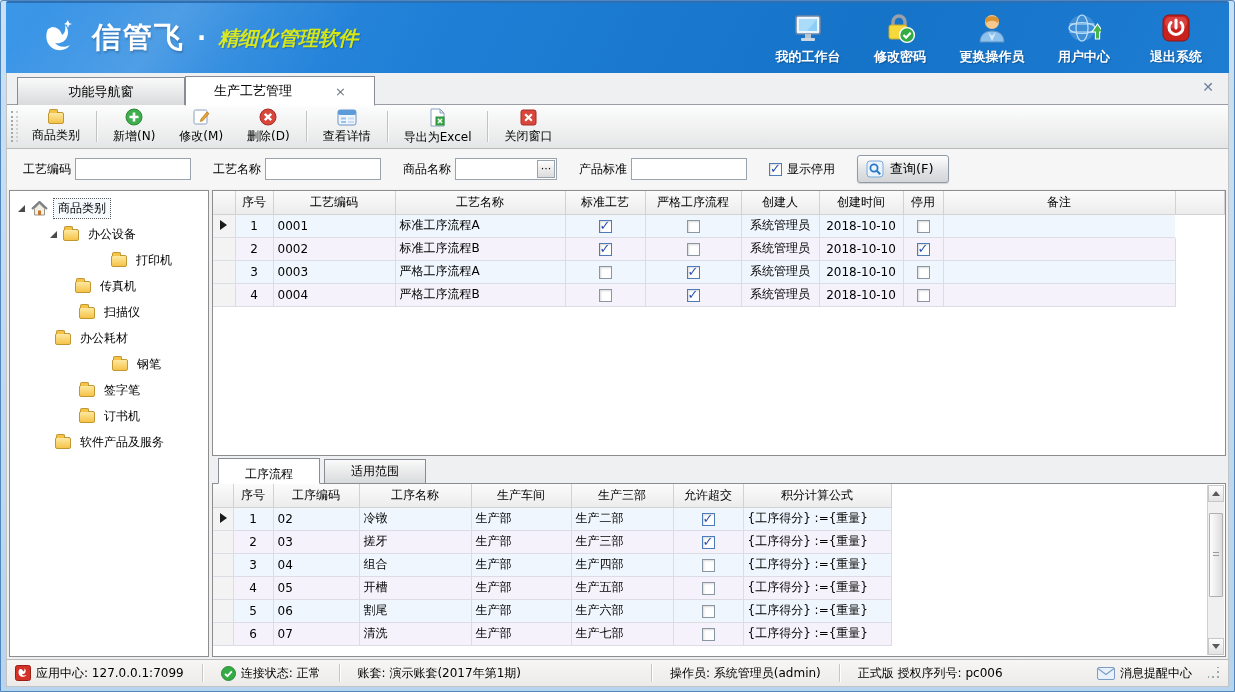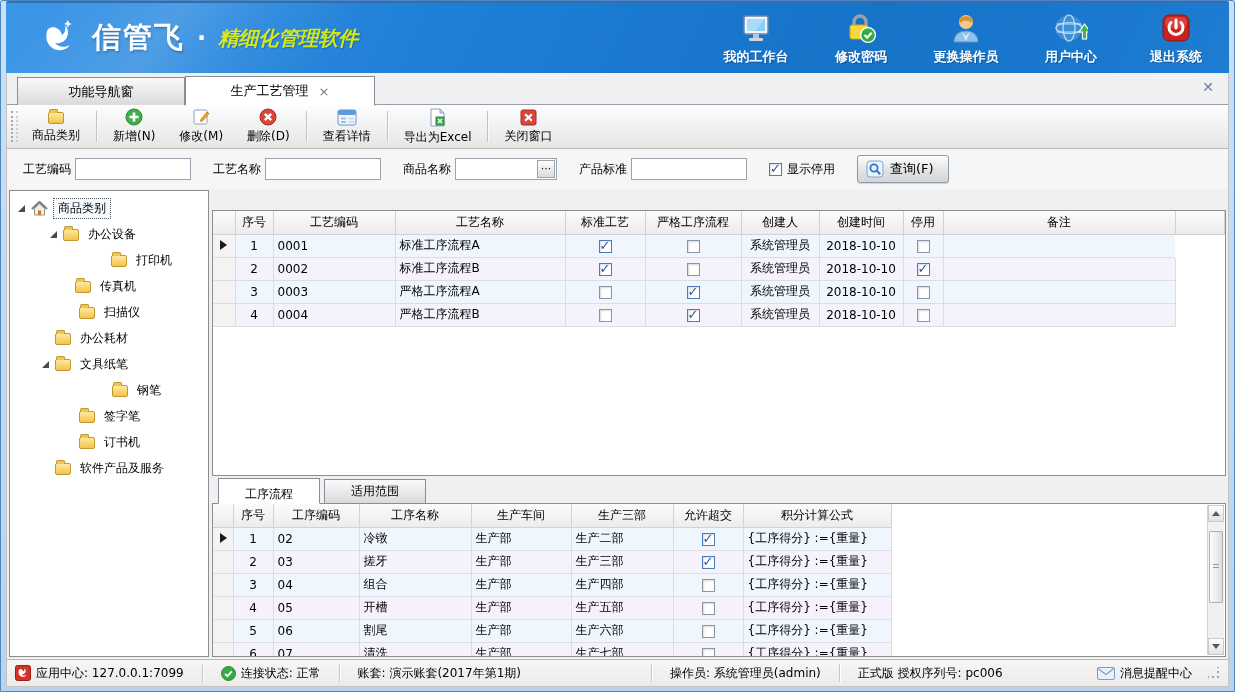--- a/index.html
+++ b/index.html
@@ -8,31 +8,31 @@
 
   .window { width:1235px; height:692px; border:1px solid #4f86c0; background:linear-gradient(180deg,#cbe0f4,#b7d4ee); padding:0 5px 4px 5px; border-radius:3px 3px 0 0; display:flex; flex-direction:column; }
 
   
   .titlebar { height:72px; flex:0 0 72px; background:linear-gradient(115deg,#3d97e8 0%,#1f7fd6 35%,#1573c8 70%,#1d7dd2 100%); border-top:2px solid #2b6fb4; position:relative; overflow:hidden; display:flex; align-items:center; justify-content:space-between; padding:0 12px 0 30px; border-radius:2px 2px 0 0; }
   .titlebar::before { content:""; position:absolute; left:-80px; top:-40px; width:560px; height:160px; background:linear-gradient(115deg,transparent 20%,rgba(255,255,255,.14) 42%,rgba(255,255,255,.05) 55%,transparent 70%); transform:skewX(-18deg); pointer-events:none; }
   .logo-area { display:flex; align-items:center; gap:10px; }
   .app-name { color:#fff; font-size:29px; font-weight:bold; letter-spacing:2px; text-shadow:1px 2px 2px rgba(0,40,90,.35); }
   .app-sep { color:#fff; font-size:24px; font-weight:bold; margin:0 2px; }
   .app-tagline { color:#d6e712; font-size:20px; font-weight:bold; font-style:italic; text-shadow:1px 1px 1px rgba(0,40,90,.3); }
-  .top-nav { display:flex; align-items:flex-end; gap:23px; }
+  .top-nav { display:flex; align-items:flex-end; gap:10px; }
   .nav-item { width:82px; display:flex; flex-direction:column; align-items:center; gap:3px; cursor:pointer; }
   .nav-item .nav-label { color:#fff; font-weight:bold; font-size:13px; text-shadow:1px 1px 1px rgba(0,40,90,.4); white-space:nowrap; }
   .nav-ico { width:34px; height:34px; display:flex; align-items:center; justify-content:center; }
 
   
   .tabstrip { height:32px; flex:0 0 32px; background:#eff0f2; display:flex; align-items:flex-end; position:relative; padding:0 4px; border-left:1px solid #c4c4c4; border-right:1px solid #c4c4c4; }
   .tabstrip::after { content:""; position:absolute; left:0; right:0; bottom:0; height:1px; background:#9a9da5; }
   .tab { height:28px; display:flex; align-items:center; justify-content:center; gap:10px; padding:0 28px; border:1px solid #898c95; border-bottom:none; font-size:13px; position:relative; z-index:1; cursor:pointer; }
   .tab.inactive { background:linear-gradient(180deg,#fafafa,#d9dadc); width:168px; margin-left:6px; }
-  .tab.active { background:#fff; width:190px; z-index:3; height:30px; border-bottom:1px solid #fff; margin-bottom:-1px; }
+  .tab.active { background:#fff; width:190px; z-index:3; height:30px; border-bottom:1px solid #fff; margin-bottom:-1px;justify-content:space-between; }
   .tab-close { color:#6f7682; font-size:13px; cursor:pointer; }
   .strip-close { position:absolute; right:14px; top:6px; color:#6b7f9c; font-size:14px; cursor:pointer; z-index:2; }
 
   
   .toolbar { height:44px; flex:0 0 44px; background:linear-gradient(180deg,#fdfdfd,#eceded 70%,#e4e5e6); border:1px solid #c4c4c4; border-top:none; border-bottom:1px solid #b9b9b9; display:flex; align-items:stretch; padding:2px 2px; }
   .tb-grip { width:7px; margin:4px 2px; border-left:2px dotted #a7a7a7; border-right:2px dotted #cfcfcf; }
   .tb-btn { display:flex; flex-direction:column; align-items:center; justify-content:center; gap:2px; padding:2px 12px; cursor:pointer; border-radius:3px; }
   .tb-label { font-size:12px; white-space:nowrap; }
   .tb-sep { width:1px; background:#c3c3c3; margin:4px 4px; box-shadow:1px 0 0 #fafafa; }
   .tb-ico { width:20px; height:20px; display:flex; align-items:center; justify-content:center; }
@@ -53,21 +53,21 @@
   .content { flex:1 1 auto; display:flex; background:#eef0f1; border-left:1px solid #c4c4c4; border-right:1px solid #c4c4c4; padding:1px 2px 2px 2px; gap:3px; min-height:0; }
   .tree-panel { width:200px; flex:0 0 200px; background:#fff; border:1px solid #8d8d8d; overflow:hidden; padding-top:4px; }
   .tree-row { height:26px; display:flex; align-items:center; gap:5px; cursor:pointer; white-space:nowrap; }
   .expander { width:0; height:0; border-left:7px solid transparent; border-bottom:7px solid #4a4a4a; margin-right:1px; flex:0 0 auto; }
   .tree-spacer { width:8px; flex:0 0 8px; }
   .folder { width:16px; height:12px; background:linear-gradient(180deg,#fde9a2,#f5c348); border:1px solid #c2972f; border-radius:2px; position:relative; margin-top:2px; flex:0 0 16px; }
   .folder::before { content:""; position:absolute; top:-4px; left:0px; width:7px; height:3px; background:#f5c348; border:1px solid #c2972f; border-bottom:none; border-radius:2px 2px 0 0; }
   .tree-label { padding:1px 4px; }
   .tree-row.selected .tree-label { border:1px dotted #5a5a5a; background:#f5faff; }
 
-  .right-panel { flex:1 1 auto; display:flex; flex-direction:column; min-width:0;margin-top:20px; }
+  .right-panel { flex:1 1 auto; display:flex; flex-direction:column; min-width:0; }
   .grid-panel { background:#fff; border:1px solid #8d8d8d; overflow:hidden; position:relative; }
   .grid-top { flex:0 0 266px; }
   .grid-bottom { flex:1 1 auto; }
 
   table.grid { border-collapse:collapse; table-layout:fixed; width:100%; }
   .grid th { background:linear-gradient(180deg,#fbfbfb,#ececec); border:1px solid #d2d2d2; border-top:none; height:23px; font-weight:normal; font-size:12px; padding:0 2px; overflow:hidden; white-space:nowrap; }
   .grid th:first-child { border-left:none; }
   .grid td { border:1px solid #dcdce4; height:23px; padding:0 4px; overflow:hidden; white-space:nowrap; font-size:12px; }
   .grid td:first-child { border-left:none; background:#f3f3f3; }
   .grid tr.r-odd td { background:#eff6fd; }
@@ -336,25 +336,20 @@
       </div>
       <div class="tree-row" style="padding-left:56px">
         <span class="tree-spacer"></span>
         <span class="folder"></span>
         <span class="tree-label">扫描仪</span>
       </div>
       <div class="tree-row" style="padding-left:32px">
         <span class="tree-spacer"></span>
         <span class="folder"></span>
         <span class="tree-label">办公耗材</span>
-      </div>
-      <div class="tree-row" style="padding-left:32px">
-        <span class="expander"></span>
-        <span class="folder"></span>
-        <span class="tree-label">文具纸笔</span>
       </div>
       <div class="tree-row" style="padding-left:89px">
         <span class="tree-spacer"></span>
         <span class="folder"></span>
         <span class="tree-label">钢笔</span>
       </div>
       <div class="tree-row" style="padding-left:56px">
         <span class="tree-spacer"></span>
         <span class="folder"></span>
         <span class="tree-label">签字笔</span>

